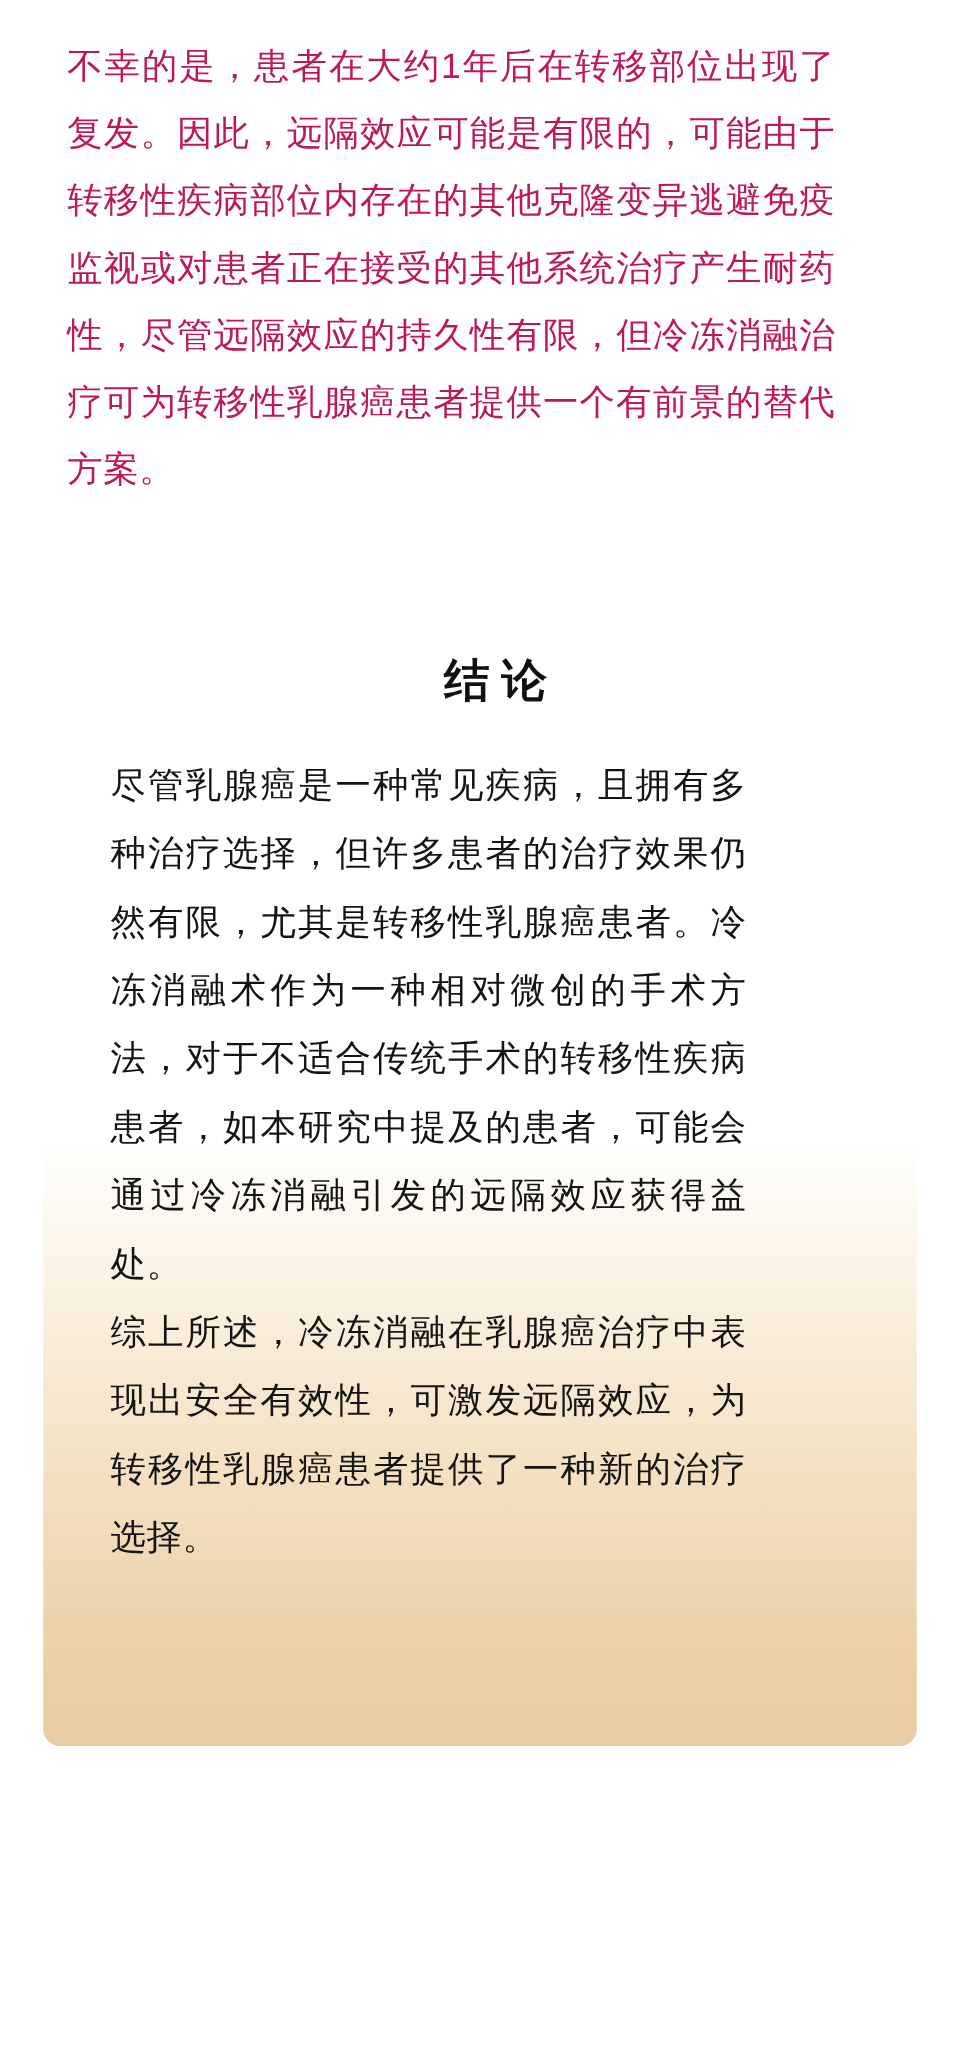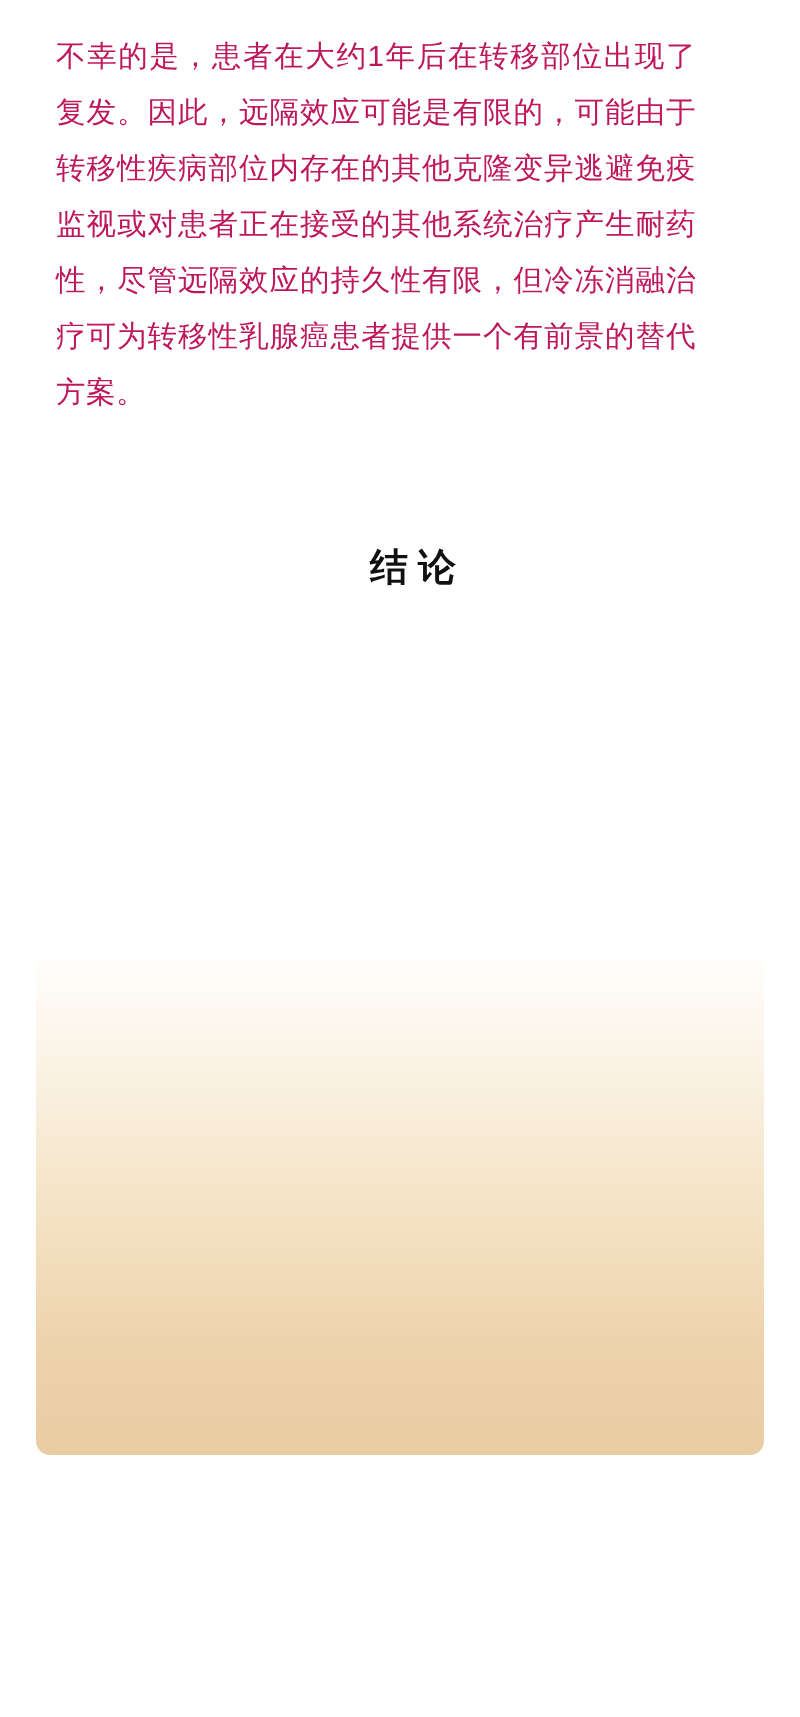--- a/index.html
+++ b/index.html
@@ -100,16 +100,18 @@
 
   <div class="gradient-card"></div>
 
   <div class="content">
 
     <div class="para-top">不幸的是，患者在大约1年后在转移部位出现了复发。因此，远隔效应可能是有限的，可能由于转移性疾病部位内存在的其他克隆变异逃避免疫监视或对患者正在接受的其他系统治疗产生耐药性，尽管远隔效应的持久性有限，但冷冻消融治疗可为转移性乳腺癌患者提供一个有前景的替代方案。</div>
 
     <div class="section-title">结论</div>
 
     <div class="body-block">
+      <p>尽管乳腺癌是一种常见疾病，且拥有多种治疗选择，但许多患者的治疗效果仍然有限，尤其是转移性乳腺癌患者。冷冻消融术作为一种相对微创的手术方法，对于不适合传统手术的转移性疾病患者，如本研究中提及的患者，可能会通过冷冻消融引发的远隔效应获得益处。</p>
+      <p>综上所述，冷冻消融在乳腺癌治疗中表现出安全有效性，可激发远隔效应，为转移性乳腺癌患者提供了一种新的治疗选择。</p>
     </div>
 
   </div>
 </div>
 
 </body></html>

